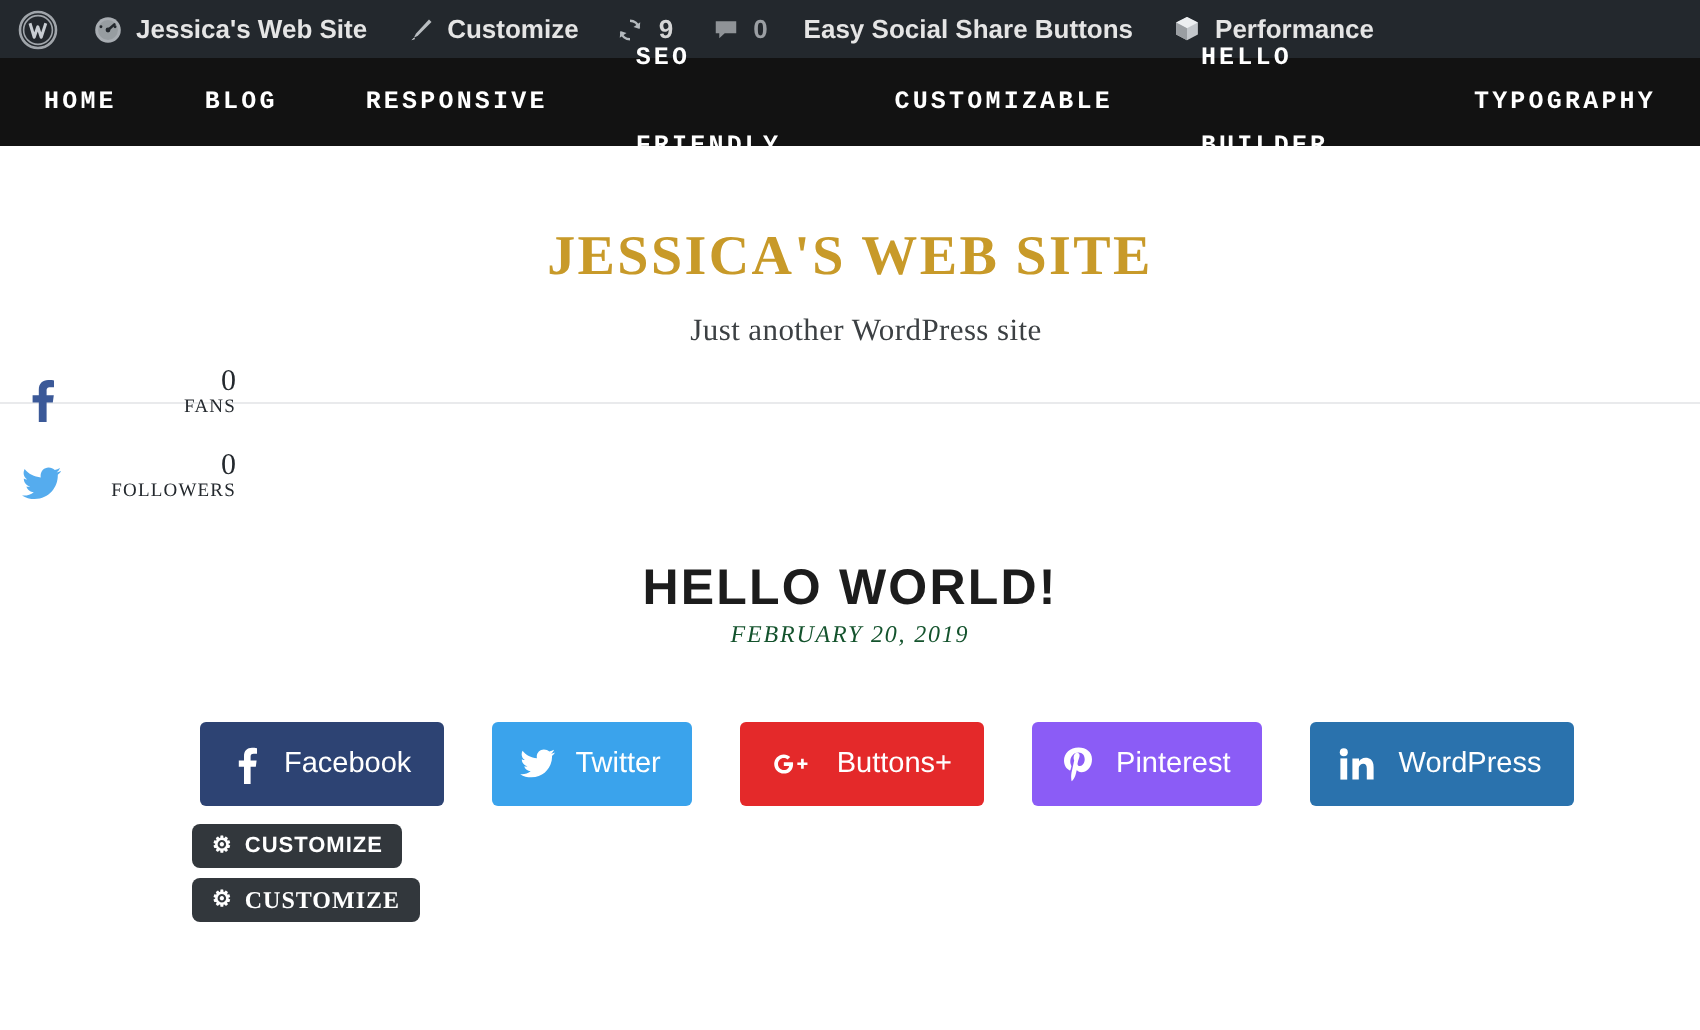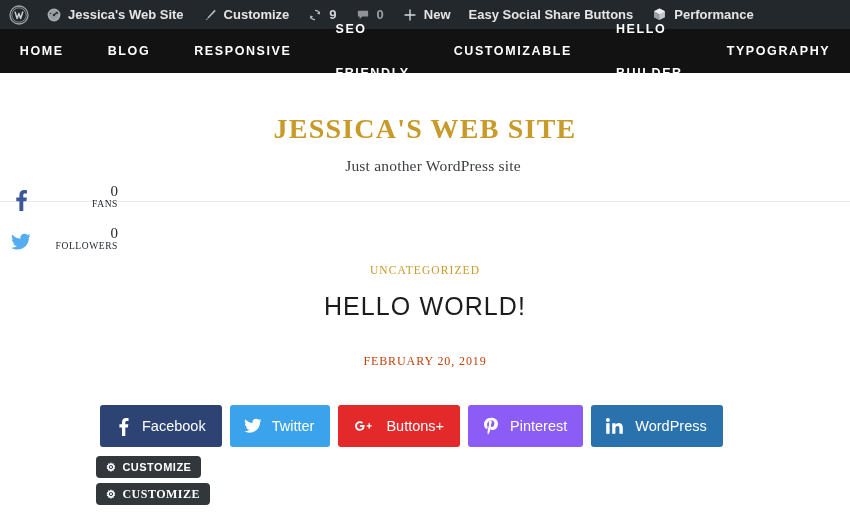--- a/index.html
+++ b/index.html
@@ -57,21 +57,21 @@
   }
   .mainnav a {
     color: #ffffff;
     text-decoration: none;
     font-size: 12.5px;
     letter-spacing: 1.6px;
     font-weight: bold;
     padding: 0 22px;
     line-height: 44px;
     cursor: pointer;
-    font-family: Liberation Sans, sans-serif;
+    font-family: Liberation Mono, monospace;
   }
 
   
   .siteheader {
     padding-top: 40px;
     padding-bottom: 26px;
     text-align: center;
     background: #fff;
   }
   .sitetitle {
@@ -106,33 +106,34 @@
     font-family: "Liberation Serif", serif;
     font-size: 11.5px;
     letter-spacing: 1.1px;
     color: #c89a29;
     text-transform: uppercase;
     cursor: pointer;
   }
   .post-title {
     margin: 16px 0 0 0;
     font-size: 25px;
-    font-weight: normal;
+    font-weight: bold;
     letter-spacing: 1.1px;
     color: #1c1c1c;
     text-transform: uppercase;
     cursor: pointer;
     font-family: "Liberation Sans", sans-serif;
   }
   .post-date {
-    margin-top: 33px;
+    margin-top: 1px;
     font-family: "Liberation Serif", serif;
+    font-style: italic;
     font-size: 12px;
     letter-spacing: .9px;
-    color: #c2410c;
+    color: #14532d;
     text-transform: uppercase;
   }
 
   
   .counter-widget {
     position: absolute;
     left: 0px;
     top: -18px;
     width: 120px;
   }
@@ -164,21 +165,21 @@
   .counter-num { font-size: 15px; }
   .counter-lbl {
     font-size: 9.5px;
     letter-spacing: .6px;
     text-transform: uppercase;
   }
 
   
   .share-row {
     display: flex;
-    gap: 8px;
+    gap: 24px;
     padding-left: 100px;
     margin-top: 36px;
   }
   .share-btn {
     display: inline-flex;
     align-items: center;
     gap: 10px;
     height: 42px;
     padding: 0 16px 0 14px;
     border-radius: 3px;
@@ -273,28 +274,20 @@
 
   <div class="ab-item">
     <span class="ab-ico">
       <svg width="16" height="16" viewBox="0 0 20 20">
         <path d="M3.6 4.6 h12.8 v7.4 h-7.2 l-3.4 3.2 v-3.2 h-2.2 z" fill="#8f9397"></path>
       </svg>
     </span>
     <span class="ab-count dim">0</span>
   </div>
 
-  <div class="ab-item">
-    <span class="ab-ico">
-      <svg width="16" height="16" viewBox="0 0 20 20">
-        <path d="M10 3.8 V16.2 M3.8 10 H16.2" stroke="#d6d9db" stroke-width="1.7" stroke-linecap="round"></path>
-      </svg>
-    </span>
-    <span class="ab-label">New</span>
-  </div>
 
 
   <div class="ab-item">
     <span class="ab-label">Easy Social Share Buttons</span>
   </div>
 
   <div class="ab-item">
     <span class="ab-ico">
       <svg width="17" height="17" viewBox="0 0 20 20">
         <path d="M10 3 L16.4 6.2 L16.4 13.2 L10 16.6 L3.6 13.2 L3.6 6.2 Z" fill="#c3c7cb"></path>
@@ -347,21 +340,20 @@
       </span>
       <span class="counter-meta">
         <div class="counter-num">0</div>
         <div class="counter-lbl">FOLLOWERS</div>
       </span>
     </div>
 
   </div>
 
   <article class="post">
-    <div class="post-cat">UNCATEGORIZED</div>
     <h2 class="post-title">HELLO WORLD!</h2>
     <div class="post-date">FEBRUARY 20, 2019</div>
   </article>
 
   <div class="share-row">
 
     <div class="share-btn" style="background:#2d4373">
       <span class="sb-ico">
         <svg width="11" height="19" viewBox="0 0 11 19">
           <path d="M7.3 19 V10.4 h2.6 l0.4-3.1 H7.3 V5.4 c0-0.9 0.3-1.5 1.6-1.5 h1.6 V1.1 C10.1 1 9.1 0.9 8 0.9 C5.6 0.9 4 2.4 4 5.1 V7.3 H1.4 v3.1 H4 V19 Z" fill="#ffffff"></path>

